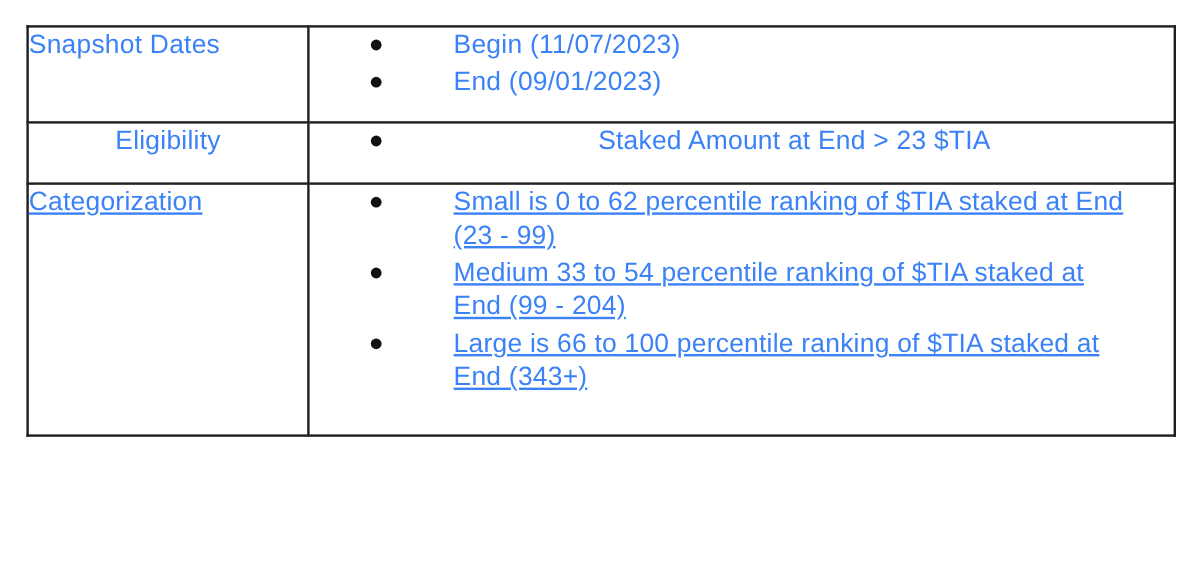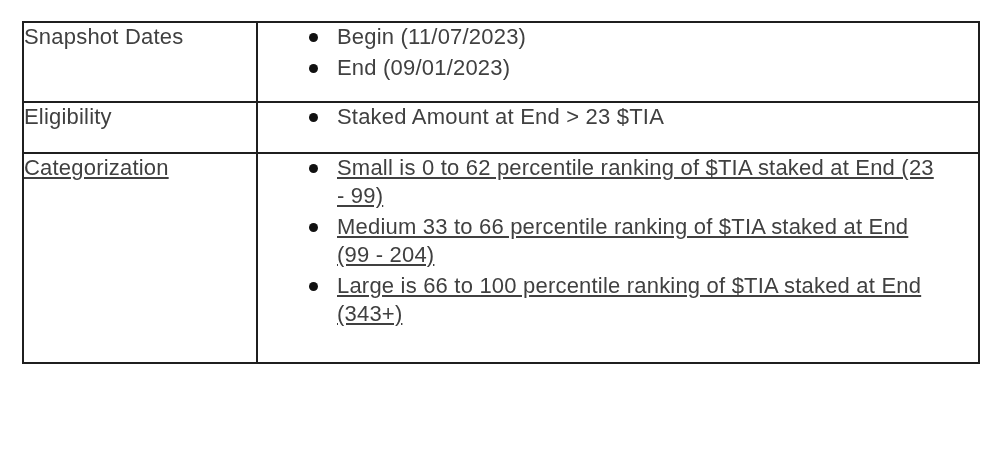--- a/index.html
+++ b/index.html
@@ -15,21 +15,21 @@
     background: #ffffff;
     overflow: hidden;
   }
   table.spec-table {
     position: absolute;
     left: 22px;
     top: 21px;
     width: 958px;
     border-collapse: collapse;
     table-layout: fixed;
-    color: #404040;
+    color: #3b82f6;
     font-size: 22px;
     line-height: 28px;
     letter-spacing: 0.2px;
   }
   table.spec-table td {
     border: 2px solid #1f1f1f;
     vertical-align: top;
     padding: 0;
   }
   td.label-cell {
@@ -40,38 +40,38 @@
     padding: 10px 15px 10px 0;
   }
   ul.bullet-list {
     margin: 0;
     padding: 0;
     list-style: none;
     max-width: 688px;
   }
   ul.bullet-list li {
     position: relative;
-    padding-left: 79px;
+    padding-left: 120px;
     margin: 0 0 3px 0;
     max-width: 605px;
     box-sizing: content-box;
   }
   ul.bullet-list li::before {
     content: "";
     position: absolute;
     left: 51px;
     top: 10px;
     width: 9px;
     height: 9px;
     border-radius: 50%;
     background: #111111;
   }
   
   tr.row-0 td { height: 78px; }
-  tr.row-1 td { height: 49px; }
+  tr.row-1 td { height: 49px; text-align: center; }
   tr.row-2 td { height: 208px; text-decoration: underline; }
   tr.row-3 td { height: 82px; }
 </style>
 </head>
 <body>
 
 <div class="page">
   <table class="spec-table">
     <tbody>
       <tr class="row-0">
@@ -89,20 +89,20 @@
           <ul class="bullet-list">
             <li>Staked Amount at End &gt; 23 $TIA</li>
           </ul>
         </td>
       </tr>
       <tr class="row-2">
         <td class="label-cell">Categorization</td>
         <td class="value-cell">
           <ul class="bullet-list">
             <li>Small is 0 to 62 percentile ranking of $TIA staked at End (23 - 99)</li>
-            <li>Medium 33 to 66 percentile ranking of $TIA staked at End (99 - 204)</li>
+            <li>Medium 33 to 54 percentile ranking of $TIA staked at End (99 - 204)</li>
             <li>Large is 66 to 100 percentile ranking of $TIA staked at End (343+)</li>
           </ul>
         </td>
       </tr>
     </tbody>
   </table>
 </div>
 
 </body></html>

